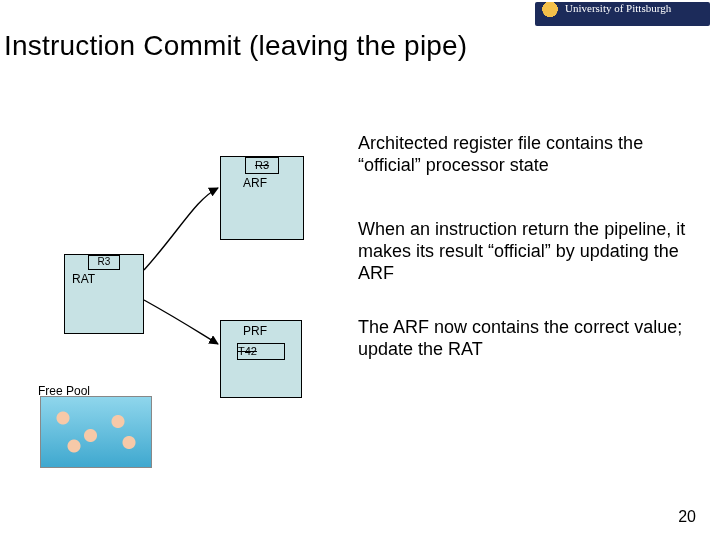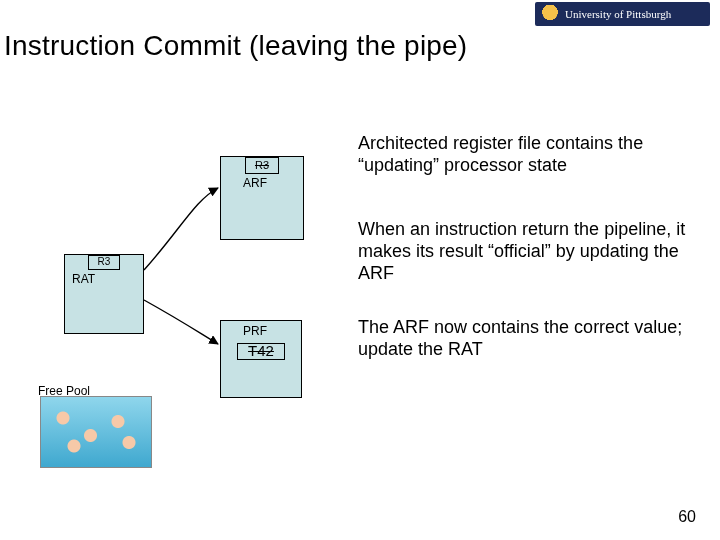--- a/index.html
+++ b/index.html
@@ -1,36 +1,36 @@
 <!DOCTYPE html>
 <html><head>
 <meta charset="utf-8">
 <style>
   html,body{margin:0;padding:0;width:720px;height:540px;background:#fff;font-family:Arial,Helvetica,sans-serif;color:#000;overflow:hidden}
   .slide{position:relative;width:720px;height:540px}
-  .brand{position:absolute;top:2px;right:10px;width:175px;height:24px;background:#1c2b5a;border-radius:2px;display:flex;align-items:center;color:#fff;font-size:11px;font-family:Georgia,serif}
+  .brand{position:absolute;top:2px;right:10px;width:175px;height:24px;background:#1c2b5a;border-radius:2px;display:flex;color:#fff;font-size:11px;font-family:Georgia,serif}
   .brand .shield{width:18px;height:18px;margin:0 6px;background:radial-gradient(circle at 50% 40%,#f4c04a 0 55%,#1c2b5a 56%);border-radius:3px 3px 5px 5px}
   .title{position:absolute;top:30px;left:4px;font-size:28px;letter-spacing:.2px}
   
   .box{position:absolute;background:#c7e2e4;border:1px solid #000}
   .lbl{position:absolute;font-size:12px}
   .small{position:absolute;font-size:12px}
   .tiny{position:absolute;font-size:11px}
   
   .arf-box{left:220px;top:156px;width:82px;height:82px}
   .arf-head{left:245px;top:157px;width:32px;height:15px;border:1px solid #000;background:#c7e2e4;font-size:11px;text-align:center;line-height:14px;text-decoration:line-through}
   .arf-lbl{left:243px;top:176px}
   
   .rat-box{left:64px;top:254px;width:78px;height:78px}
   .rat-head{left:88px;top:255px;width:30px;height:13px;border:1px solid #000;background:#c7e2e4;font-size:10px;text-align:center;line-height:12px}
   .rat-lbl{left:72px;top:272px}
   
   .prf-box{left:220px;top:320px;width:80px;height:76px}
   .prf-lbl{left:243px;top:324px}
-  .prf-cell{left:237px;top:343px;width:46px;height:15px;border:1px solid #000;background:#c7e2e4;font-size:15px;text-align:center;line-height:14px;text-decoration:line-through}
+  .prf-cell{left:237px;top:343px;width:46px;height:15px;border:1px solid #000;background:#c7e2e4;font-size:11px;line-height:14px;text-decoration:line-through}
   
   .free-lbl{left:38px;top:384px}
   .pool-img{position:absolute;left:40px;top:396px;width:110px;height:70px;border:1px solid #888;background:
      radial-gradient(circle at 20% 30%,#f7c9a8 0 6px,transparent 7px),
      radial-gradient(circle at 45% 55%,#f7c9a8 0 6px,transparent 7px),
      radial-gradient(circle at 70% 35%,#f7c9a8 0 6px,transparent 7px),
      radial-gradient(circle at 80% 65%,#f7c9a8 0 6px,transparent 7px),
      radial-gradient(circle at 30% 70%,#f7c9a8 0 6px,transparent 7px),
      linear-gradient(#8fd6ec,#3fa8cf)}
   
@@ -63,25 +63,25 @@
   <div class="tiny rat-head">R3</div>
   <div class="lbl rat-lbl">RAT</div>
 
   <div class="box prf-box"></div>
   <div class="lbl prf-lbl">PRF</div>
   <div class="small prf-cell">T42</div>
 
   <div class="lbl free-lbl">Free Pool</div>
   <div class="pool-img"></div>
 
-  <div class="para p1">Architected register file contains the “updating” processor state</div>
+  <div class="para p1">Architected register file contains the “official” processor state</div>
   <div class="para p2">When an instruction return the pipeline, it makes its result “official” by updating the ARF</div>
   <div class="para p3">The ARF now contains the correct value; update the RAT</div>
 
-  <div class="pg">60</div>
+  <div class="pg">20</div>
 
   <svg class="arrows">
     <defs>
       <marker id="ah" viewBox="0 0 10 10" refX="9" refY="5" markerWidth="7" markerHeight="7" orient="auto">
         <path d="M0,0 L10,5 L0,10 z" fill="#000"></path>
       </marker>
     </defs>
 
     <path d="M144 270 C 180 230, 195 200, 218 188" fill="none" stroke="#000" stroke-width="1.4" marker-end="url(#ah)"></path>
 

